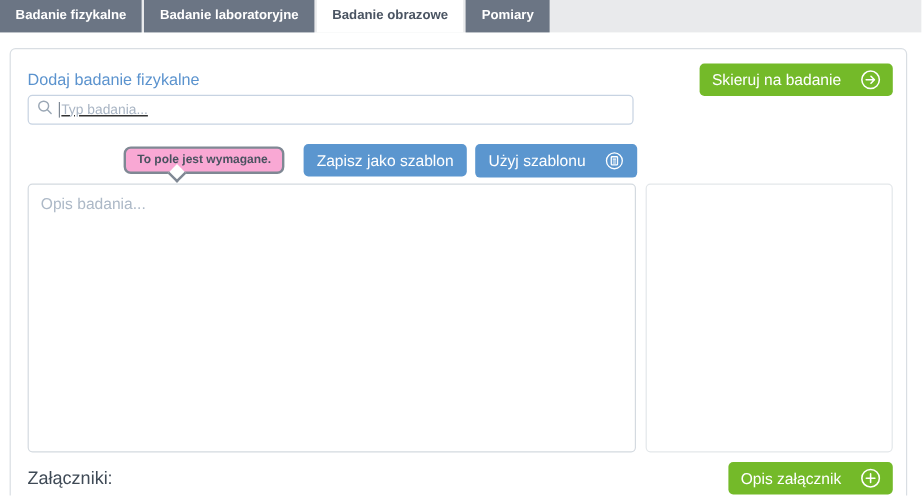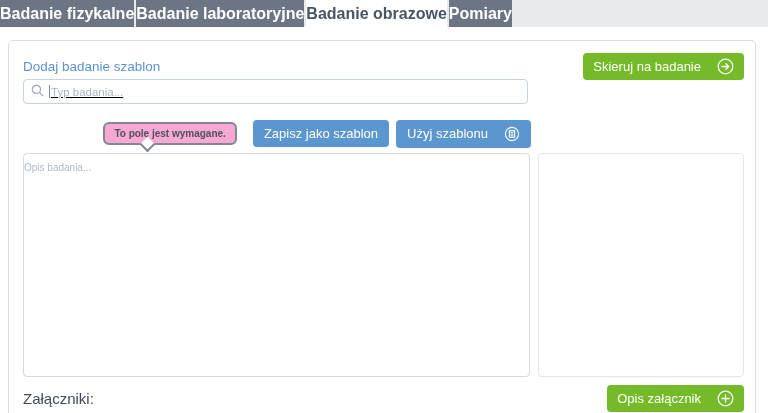--- a/index.html
+++ b/index.html
@@ -9,22 +9,22 @@
     --accent-blue:#5b96cf;
     --title-blue:#5b93ce;
     --border-light:#d9dee3;
   }
   *{box-sizing:border-box;margin:0;padding:0;font-family:"Liberation Sans",sans-serif;}
   html,body{width:768px;height:413px;overflow:hidden;background:#fff;}
   body{position:relative;}
 
   
   .tabbar{height:27px;background:#e9eaec;display:flex;align-items:stretch;}
-  .tab{background:var(--tab-inactive-bg);color:#fff;margin-right:2px;padding:0 0;
-       font-size:16px;font-weight:bold;line-height:27px;cursor:pointer;white-space:nowrap;}
+  .tab{background:var(--tab-inactive-bg);color:#fff;margin-right:2px;padding:0 13px;
+       font-size:11px;font-weight:bold;line-height:27px;cursor:pointer;white-space:nowrap;}
   .tab.active{background:#fff;color:var(--tab-active-text);}
 
   
   .panel{position:absolute;left:8px;top:40px;width:748px;height:480px;background:#fff;
          border:1px solid var(--border-light);border-radius:5px;padding:12px 11px 0 14px;}
 
   .panel-header{height:26px;display:flex;align-items:center;justify-content:space-between;}
   .panel-title{color:var(--title-blue);font-size:13.5px;}
 
   .btn{display:inline-flex;align-items:center;gap:16px;border:none;border-radius:4px;
@@ -45,42 +45,42 @@
   .template-row{width:508px;margin-top:16px;height:27px;display:flex;justify-content:flex-end;align-items:center;}
   .tooltip{position:relative;background:#f9a8d4;border:2px solid #7f8894;border-radius:6px;
            padding:4px 9px;font-size:10px;font-weight:bold;color:#4a5260;margin-right:16px;white-space:nowrap;}
   .tooltip::after{content:"";position:absolute;bottom:-7px;left:37px;width:9px;height:9px;background:#fff;
                   border-right:2px solid #7f8894;border-bottom:2px solid #7f8894;transform:rotate(45deg);}
   .btn-blue + .btn-blue{margin-left:7px;}
 
   
   .content-row{display:flex;margin-top:6px;gap:8px;}
   .desc-area{width:508px;height:224px;border:1px solid #d4dae0;border-radius:4px;
-             padding:8px 0;font-size:10px;color:#4a5462;resize:none;outline:none;}
+             padding:8px 10px;font-size:13px;color:#4a5462;resize:none;outline:none;}
   .desc-area::placeholder{color:#adb9c7;}
   .side-panel{width:207px;height:224px;border:1px solid #e3e7ea;border-radius:4px;background:#fff;}
 
   
   .bottom-row{margin-top:8px;display:flex;justify-content:space-between;align-items:center;}
   .attachments-label{font-size:15px;color:#3f4a56;}
 </style>
 </head>
 <body>
 
 <div class="tabbar">
   <div class="tab">Badanie fizykalne</div>
   <div class="tab">Badanie laboratoryjne</div>
   <div class="tab active">Badanie obrazowe</div>
   <div class="tab">Pomiary</div>
 </div>
 
 <div class="panel">
 
   <div class="panel-header">
-    <div class="panel-title">Dodaj badanie szablon</div>
+    <div class="panel-title">Dodaj badanie fizykalne</div>
     <button class="btn btn-green">
       <span>Skieruj na badanie</span>
       <span>
         <svg width="17" height="17" viewBox="0 0 17 17" fill="none" stroke="#fff" stroke-width="1.3">
           <circle cx="8.5" cy="8.5" r="7.3"></circle>
           <path d="M4.8 8.5 H11.6 M8.8 5.6 L11.7 8.5 L8.8 11.4" stroke-linecap="round" stroke-linejoin="round"></path>
         </svg>
       </span>
     </button>
   </div>

